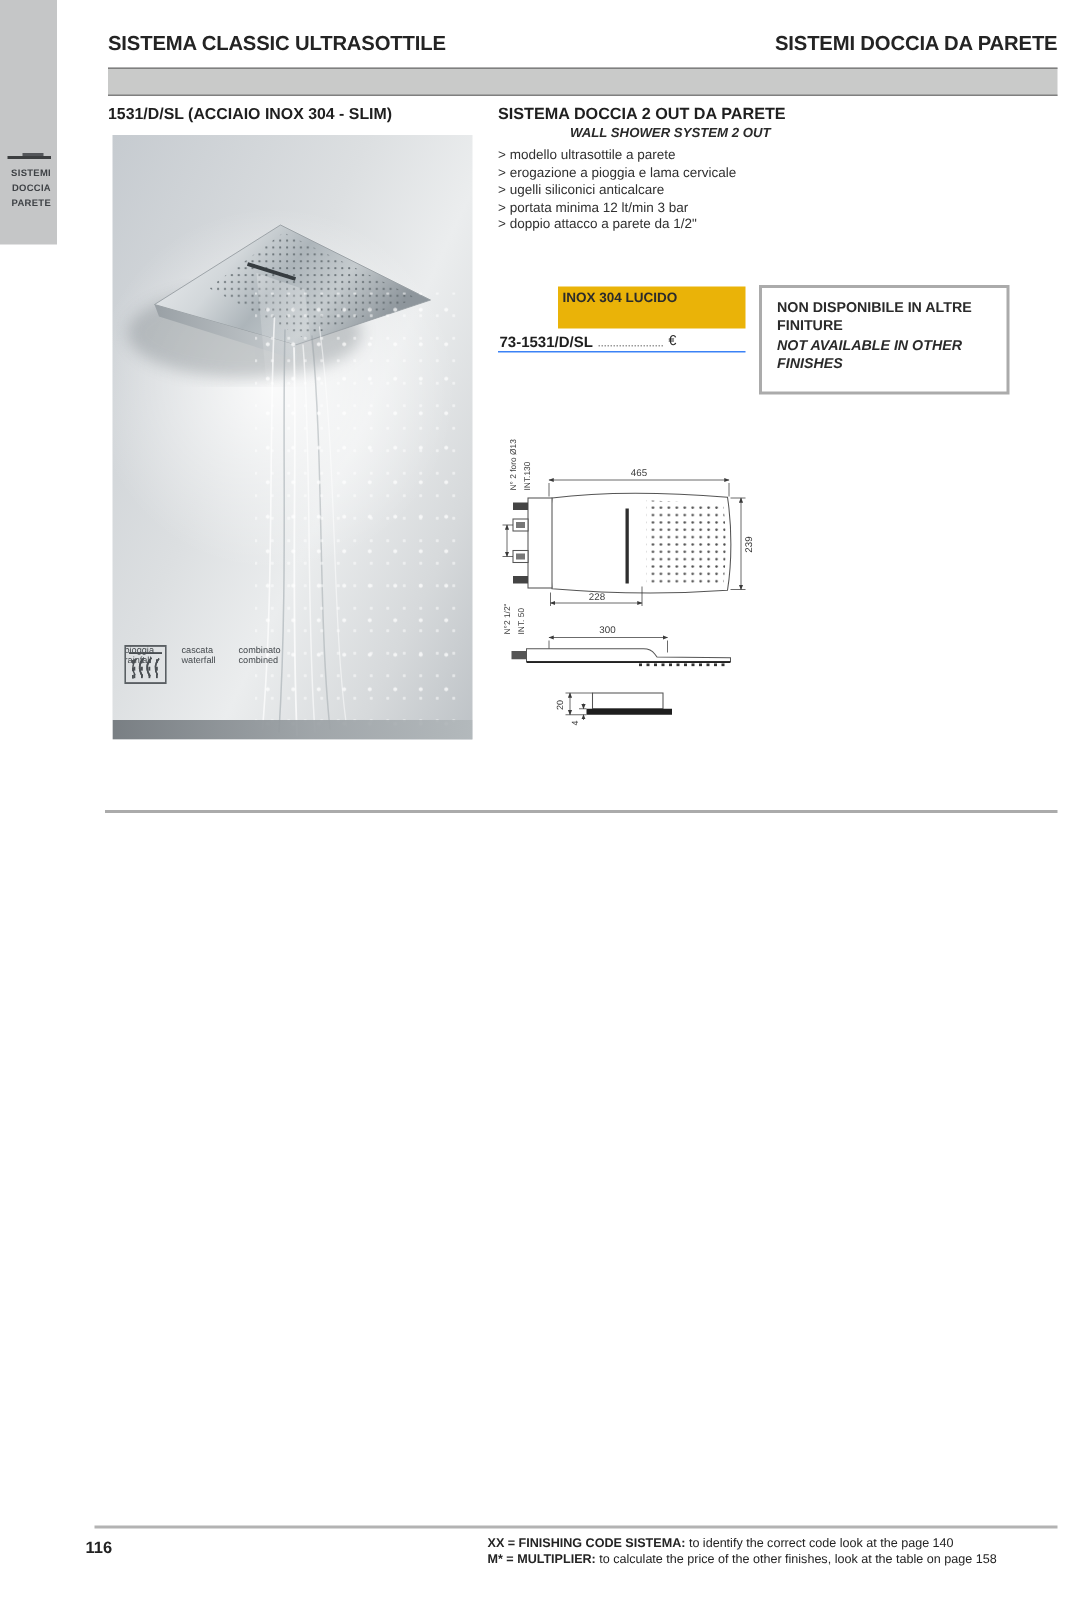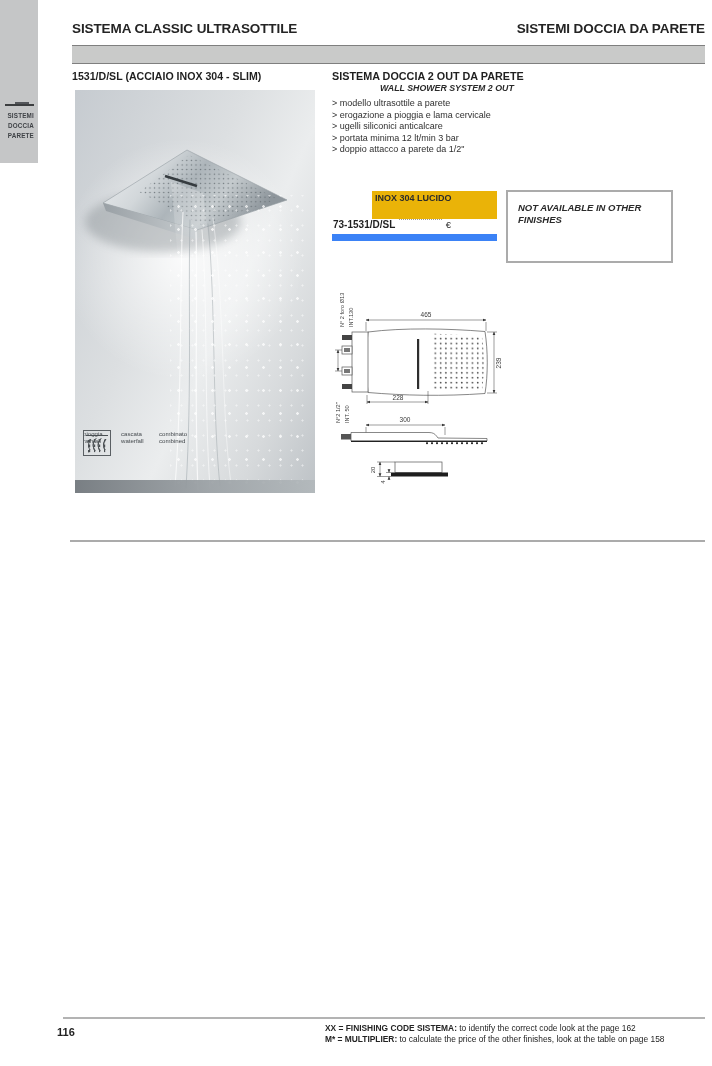--- a/index.html
+++ b/index.html
@@ -37,21 +37,21 @@
   .mode{width:28px;}
   .mode-label{font-size:6.1px;line-height:7px;color:#44494d;margin-bottom:2px;white-space:nowrap;}
   
   .name-it{position:absolute;left:332px;top:70px;font-size:10.8px;font-weight:bold;color:#1f1f1f;text-align:right;}
   .name-en{position:absolute;left:332px;top:83px;font-size:8.8px;font-weight:bold;font-style:italic;color:#2a2a2a;padding-left:48px;}
   .features{position:absolute;left:332px;top:98px;font-size:9px;line-height:11.6px;color:#303030;}
   .features div{white-space:nowrap;}
   
   .price-table{position:absolute;left:332px;top:191px;width:165px;}
   .finish-bar{height:28px;line-height:15px;background:#eab308;font-size:9px;font-weight:bold;padding-left:3px;color:#2b2b2b;margin-left:40px;}
-  .price-row{display:flex;align-items:flex-start;height:15px;border-bottom:7px solid #3b82f6;}
+  .price-row{display:flex;align-items:flex-end;height:15px;border-bottom:1px solid #3b82f6;}
   .price-code{font-size:10px;font-weight:bold;color:#1f1f1f;padding-left:1px;}
   .leader{flex:1;border-bottom:1px dotted #9a9a9a;margin:0 4px 3px 4px;}
   .currency{font-size:9.5px;color:#2b2b2b;margin-right:46px;margin-bottom:1px;}
   
   .avail-box{position:absolute;left:506px;top:190px;width:167px;height:73px;box-sizing:border-box;
     border:2px solid #ababab;padding:8px 9px 0 10px;background:#fff;}
   .avail-it{font-size:9.5px;font-weight:bold;line-height:11.5px;color:#2a2a2a;}
   .avail-en{font-size:9.5px;font-weight:bold;font-style:italic;line-height:11.5px;color:#2a2a2a;margin-top:2px;}
   
   .tech{position:absolute;left:333px;top:283px;width:184px;height:214px;}
@@ -201,20 +201,21 @@
 <div class="price-table">
   <div class="finish-bar">INOX 304 LUCIDO</div>
   <div class="price-row">
     <span class="price-code">73-1531/D/SL</span>
     <span class="leader"></span>
     <span class="currency">€</span>
   </div>
 </div>
 
 <div class="avail-box">
+  <div class="avail-it">NON DISPONIBILE IN ALTRE FINITURE</div>
   <div class="avail-en">NOT AVAILABLE IN OTHER FINISHES</div>
 </div>
 
 <div class="tech">
   <svg width="184" height="214" viewBox="0 0 184 214">
     <defs>
       <pattern id="pDots" width="5.3" height="4.9" patternUnits="userSpaceOnUse">
         <circle cx="1.6" cy="1.6" r="0.85" fill="#4a4a4a"></circle>
       </pattern>
       <marker id="arr" viewBox="0 0 10 10" refX="9" refY="5" markerWidth="7" markerHeight="7" orient="auto-start-reverse">
@@ -311,15 +312,15 @@
     </g>
     <text x="52" y="199" font-size="6" text-anchor="middle" transform="rotate(-90 52 199)">4</text>
   </svg>
 </div>
 
 <div class="divider"></div>
 
 <div class="footer-line"></div>
 <div class="page-number">116</div>
 <div class="footer-notes">
-  <div><b>XX = FINISHING CODE SISTEMA:</b><span> to identify the correct code look at the page 162</span></div>
+  <div><b>XX = FINISHING CODE SISTEMA:</b><span> to identify the correct code look at the page 140</span></div>
   <div><b>M* = MULTIPLIER:</b><span> to calculate the price of the other finishes, look at the table on page 158</span></div>
 </div>
 
 </body></html>

